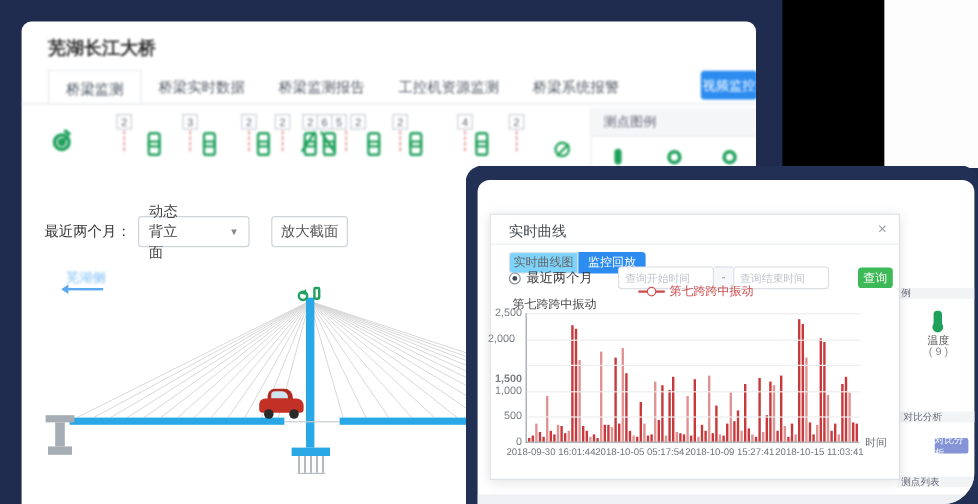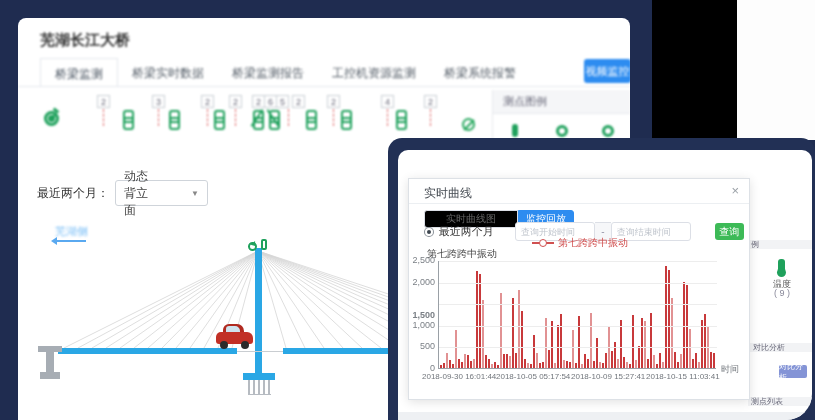--- a/index.html
+++ b/index.html
@@ -102,21 +102,21 @@
   #rp-compare-btn { position:absolute; left:381px; top:215px; width:28px; height:13px; background:#8494d6; color:#fff;
     font-size:8px; border-radius:2px; display:flex; align-items:center; justify-content:center; }
 
   
   #dialog { position:absolute; left:10px; top:28px; width:342px; height:222px; background:#fff;
     border:1px solid #dde1e6; box-shadow:0 2px 10px rgba(0,0,0,.12); }
   #dlg-header { position:absolute; left:0; top:0; width:100%; height:25px; border-bottom:1px solid #eceff2; }
   #dlg-title { position:absolute; left:15px; top:6px; font-size:12px; color:#454b52; }
   #dlg-close { position:absolute; right:10px; top:4px; font-size:13px; color:#9aa0a6; cursor:pointer; }
   #dlg-tabs { position:absolute; left:15px; top:31px; display:flex; height:18px; font-size:10px; }
-  #dlg-tab-rt { border:1px solid #dcdfe6; border-radius:3px 0 0 3px; background:#000000; color:#666; padding:0 21px; display:flex; align-items:center; }
+  #dlg-tab-rt { border:1px solid #dcdfe6; border-radius:3px 0 0 3px; background:#7dd3fc; color:#666; padding:0 3px; display:flex; align-items:center; }
   #dlg-tab-pb { background:#2d8cf0; border:1px solid #2d8cf0; border-radius:0 3px 3px 0; color:#fff; padding:0 7px; display:flex; align-items:center; }
   #dlg-controls { position:absolute; left:15px; top:43px; width:320px; height:19px; display:flex; align-items:center; }
   .radio { width:10px; height:10px; border:1px solid #8b9299; border-radius:50%; position:relative; margin-right:5px; }
   .radio::after { content:''; position:absolute; left:2px; top:2px; width:4px; height:4px; background:#3f4750; border-radius:50%; }
   #radio-label { font-size:11px; color:#333; width:78px; }
   .dlg-input { width:80px; height:19px; border:1px solid #dcdfe6; border-radius:3px; font-size:9px; padding:0 5px;
     color:#555; font-family:"Liberation Sans",sans-serif; }
   .dlg-input::placeholder { color:#bfc4cc; }
   #dlg-sep { width:16px; height:19px; background:#f6f7f9; border:1px solid #dcdfe6; border-left:none; border-right:none;
     font-size:10px; color:#99a; display:flex; align-items:center; justify-content:center; }
@@ -195,20 +195,21 @@
     <div class="mini-ring" style="left:538px;top:107px;"></div>
     <div class="mini-ring" style="left:584px;top:107px;"></div>
   </div>
 
   <div id="section-row">
     <span id="section-label">最近两个月：</span>
     <div id="section-select">
       <span>动态背立面</span>
       <span class="arrow">▼</span>
     </div>
+    <div id="zoom-btn">放大截面</div>
   </div>
 
   <div id="bridge">
     <div id="side-label">芜湖侧</div>
     <div id="side-arrow"></div>
     <svg id="cables" width="612" height="202">
         <line x1="240" y1="33" x2="46" y2="130" stroke="#d6d6d6" stroke-width="0.8"></line>
         <line x1="240" y1="33" x2="60" y2="130" stroke="#d6d6d6" stroke-width="0.8"></line>
         <line x1="240" y1="33" x2="74" y2="130" stroke="#d6d6d6" stroke-width="0.8"></line>
         <line x1="240" y1="33" x2="88" y2="130" stroke="#d6d6d6" stroke-width="0.8"></line>
@@ -393,21 +394,21 @@
           <div class="bar" style="height: 14.688px; background: rgb(200, 57, 59);"></div>
         </div>
     <div class="ytick" style="bottom: -5px;">0</div>
         <div class="gridline" style="top: 86.4px;"></div>
         <div class="ytick" style="bottom: 16.6px;">500</div>
         <div class="gridline" style="top: 64.8px;"></div>
         <div class="ytick" style="bottom: 38.2px;">1,000</div>
         <div class="gridline" style="top: 43.2px;"></div>
         <div class="ytick" style="bottom: 48px; font-weight: bold;">1,500</div>
         <div class="gridline" style="top: 21.6px;"></div>
-        <div class="ytick" style="bottom: 81.4px;">2,000</div>
+        <div class="ytick" style="bottom: 81.4px; text-align: center;">2,000</div>
         <div class="gridline" style="top: 0px;"></div>
         <div class="ytick" style="bottom: 103px;">2,500</div>
       </div>
     <div id="x-axis-title">时间</div>
   <div class="xlabel" style="left: 13px;">2018-09-30 16:01:44</div>
       <div class="xlabel" style="left: 87px;">2018-10-05 05:17:54</div>
       <div class="xlabel" style="left: 162px;">2018-10-09 15:27:41</div>
       <div class="xlabel" style="left: 237px;">2018-10-15 11:03:41</div>
     </div>
 </div>

